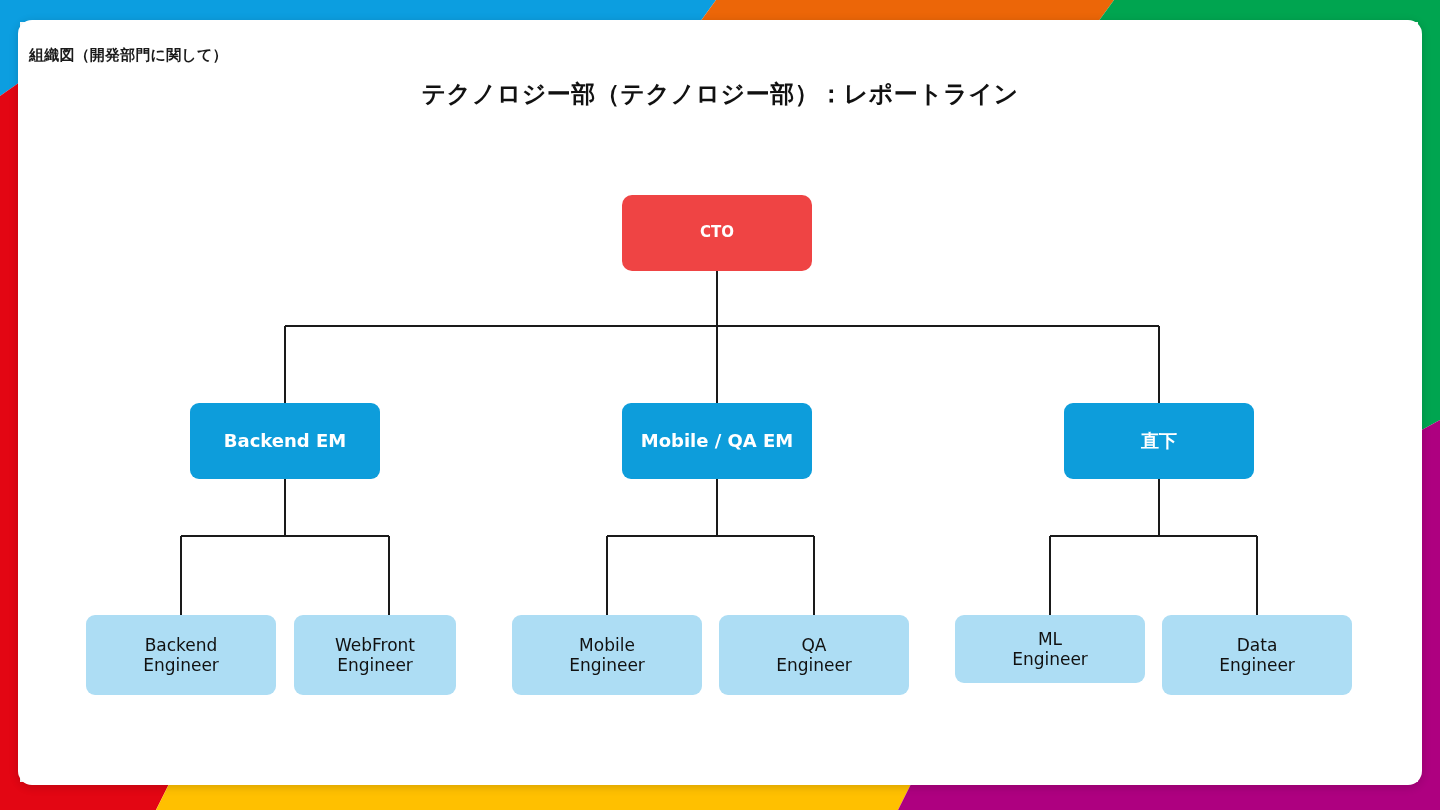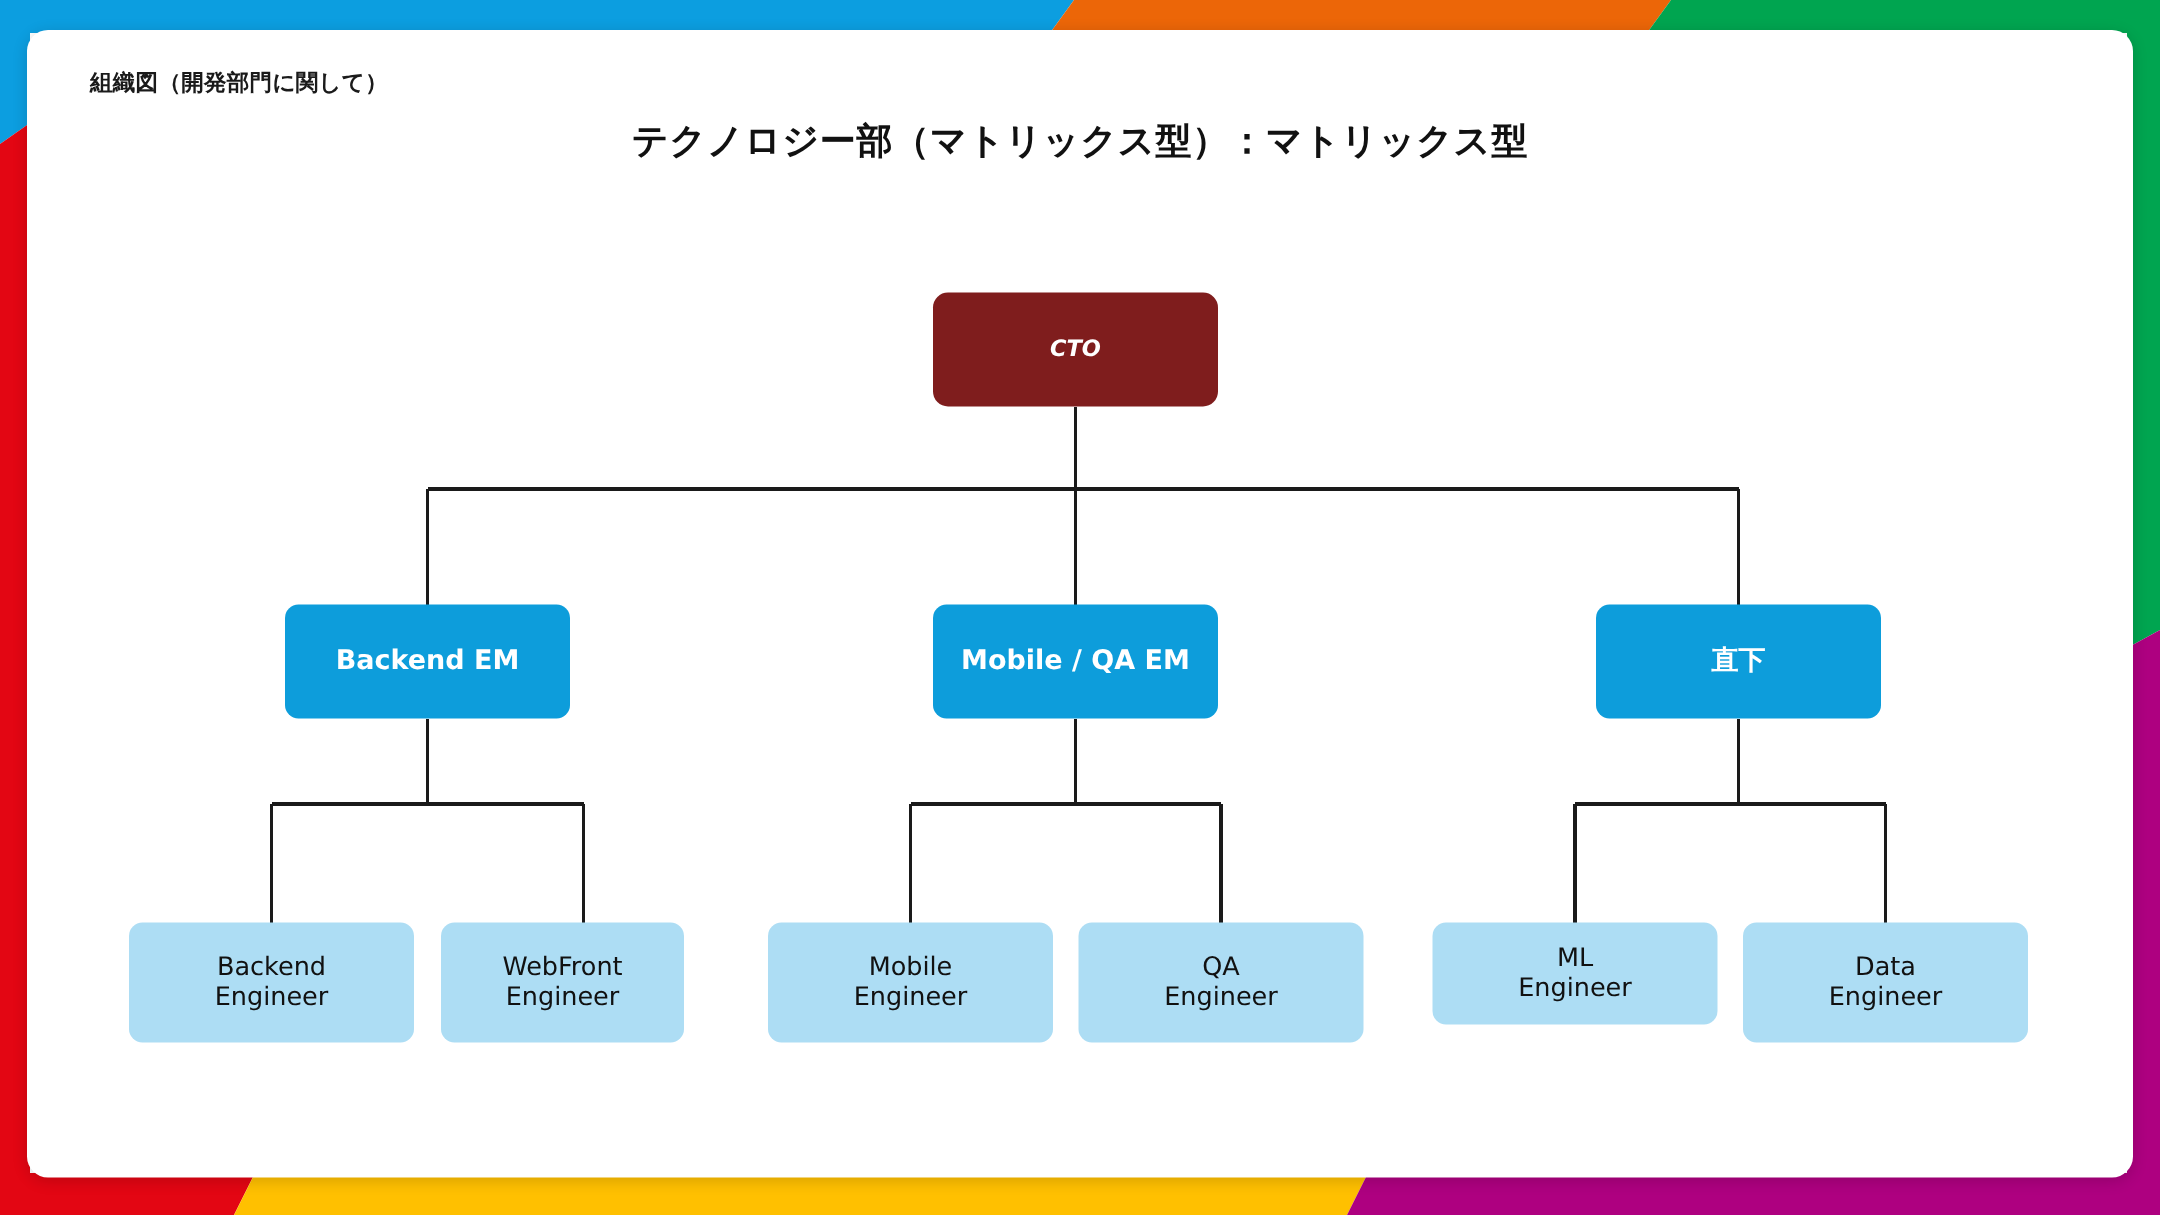--- a/index.html
+++ b/index.html
@@ -20,43 +20,43 @@
   
   #card{
     position:absolute;left:18px;top:20px;
     width:1404px;height:765px;
     background:#ffffff;border-radius:14px;
     box-shadow:0 2px 10px rgba(0,0,0,0.16);
     overflow:hidden;
   }
 
   #subtitle{
-    position:absolute;left:42px;top:26px;
+    position:absolute;left:11px;top:26px;
     font-size:15px;font-weight:700;color:#1a1a1a;
     letter-spacing:0.2px;white-space:nowrap;
   }
   #page-title{
     position:absolute;left:0;top:58px;width:1404px;
     text-align:center;font-size:24px;font-weight:700;
     color:#111111;letter-spacing:0.5px;white-space:nowrap;
   }
 
   
   #chart{position:absolute;left:0;top:0;width:1404px;height:765px;}
   #connectors{position:absolute;left:0;top:0;width:1404px;height:765px;}
 
   .node{
     position:absolute;box-sizing:border-box;
     display:flex;align-items:center;justify-content:center;
     text-align:center;border-radius:9px;line-height:1.18;
     white-space:pre-line;
   }
   .node.root{
-    background:#7f1d1d;color:#ffffff;
-    font-size:15px;font-weight:600;border-radius:10px;font-style:italic;
+    background:#ef4444;color:#ffffff;
+    font-size:15px;font-weight:600;border-radius:10px;
   }
   .node.mid{
     background:#0D9DDB;color:#ffffff;
     font-size:18px;font-weight:700;
   }
   .node.leaf{
     background:#ADDDF4;color:#111111;
     font-size:17px;font-weight:400;
   }
 </style>
@@ -83,21 +83,21 @@
 
   <svg id="band-bottom" class="band" viewBox="0 0 1440 28" preserveAspectRatio="none">
     <polygon points="0,0 170,0 156,28 0,28" fill="#E30613"></polygon>
     <polygon points="170,0 912,0 898,28 156,28" fill="#FFC000"></polygon>
     <polygon points="912,0 1440,0 1440,28 898,28" fill="#AE0080"></polygon>
   </svg>
 
   <div id="card">
 
     <div id="subtitle">組織図（開発部門に関して）</div>
-    <div id="page-title">テクノロジー部（マトリックス型）：マトリックス型</div>
+    <div id="page-title">テクノロジー部（テクノロジー部）：レポートライン</div>
 
     <div id="chart">
       <svg id="connectors" viewBox="0 0 1404 765" preserveAspectRatio="none">
           <line x1="699" y1="251" x2="699" y2="306" stroke="#1A1A1A" stroke-width="2.2" shape-rendering="crispEdges"></line>
           <line x1="267" y1="306" x2="1141" y2="306" stroke="#1A1A1A" stroke-width="2.2" shape-rendering="crispEdges"></line>
           <line x1="267" y1="306" x2="267" y2="383" stroke="#1A1A1A" stroke-width="2.2" shape-rendering="crispEdges"></line>
           <line x1="699" y1="306" x2="699" y2="383" stroke="#1A1A1A" stroke-width="2.2" shape-rendering="crispEdges"></line>
           <line x1="1141" y1="306" x2="1141" y2="383" stroke="#1A1A1A" stroke-width="2.2" shape-rendering="crispEdges"></line>
           <line x1="267" y1="459" x2="267" y2="516" stroke="#1A1A1A" stroke-width="2.2" shape-rendering="crispEdges"></line>
           <line x1="163" y1="516" x2="371" y2="516" stroke="#1A1A1A" stroke-width="2.2" shape-rendering="crispEdges"></line>

